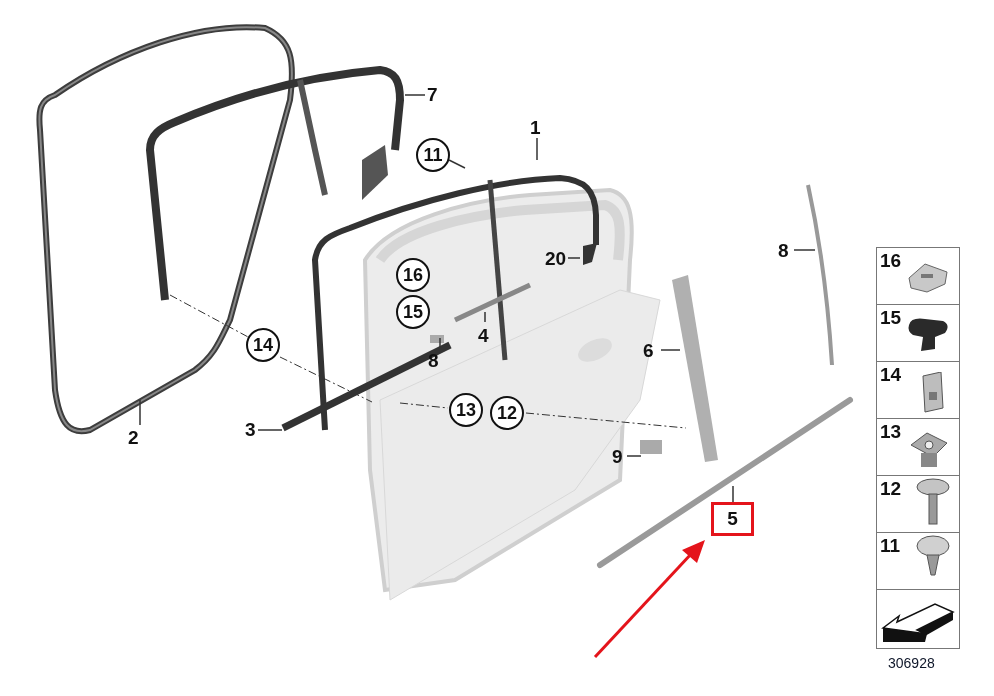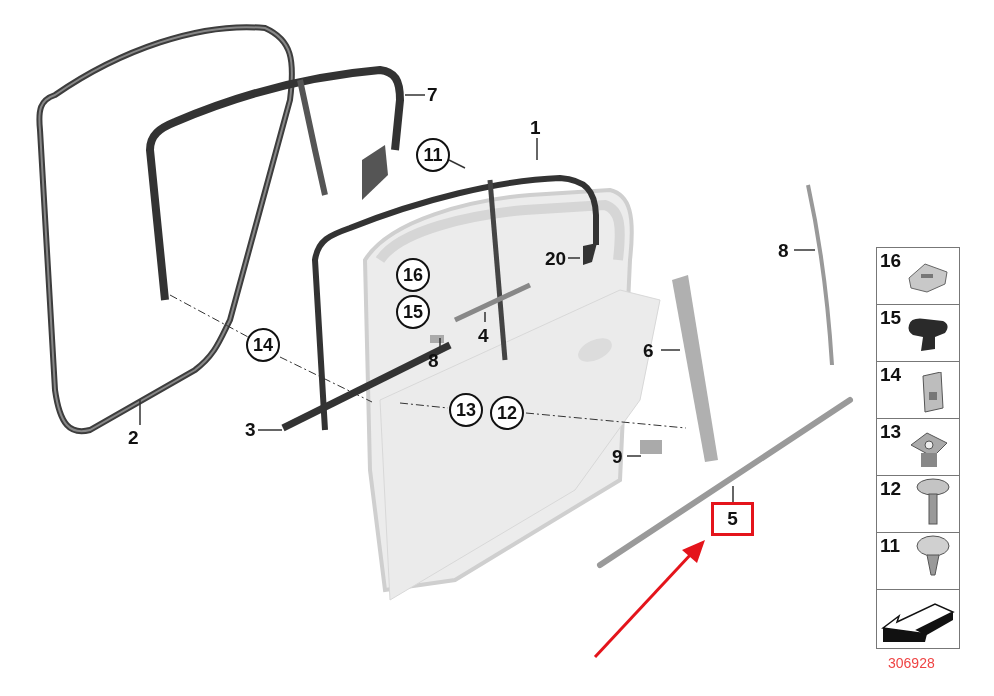--- a/index.html
+++ b/index.html
@@ -9,21 +9,21 @@
     .lbl { position: absolute; font-weight: bold; font-size: 19px; color: #111; line-height: 1; }
     .circ { position: absolute; width: 34px; height: 34px; border: 2px solid #111; border-radius: 50%;
             background: #fff; display: flex; align-items: center; justify-content: center;
             font-weight: bold; font-size: 18px; color: #111; box-sizing: border-box; }
     .legend { position: absolute; left: 876px; top: 248px; width: 84px; }
     .legend-cell { width: 84px; height: 58px; border: 1px solid #777; box-sizing: border-box;
                    position: relative; margin-top: -1px; background: #fff; }
     .legend-num { position: absolute; left: 3px; top: 2px; font-weight: bold; font-size: 19px; color: #111; }
     .legend-part { position: absolute; right: 8px; top: 10px; }
     .legend-arrow { height: 60px; }
-    .diagram-id { position: absolute; left: 888px; top: 655px; font-size: 14px; color: #ef4444; }
+    .diagram-id { position: absolute; left: 888px; top: 655px; font-size: 14px; color: #0f172a; }
     .hl-box { position: absolute; left: 711px; top: 502px; width: 43px; height: 34px;
               border: 3px solid #e4141b; box-sizing: border-box; display: flex;
               align-items: center; justify-content: center; font-weight: bold; font-size: 19px; color: #111; }
   </style>
 </head>
 <body>
 
 <svg id="diagram" viewBox="0 0 994 696">
 
   <path d="M55 95 C40 100 38 110 40 130 L55 390 C60 425 70 435 90 430 L195 370 C215 355 220 340 230 320 L290 100 C295 60 292 40 265 28 C200 22 120 50 55 95 Z" fill="none" stroke="#3d3d3d" stroke-width="6"></path>

